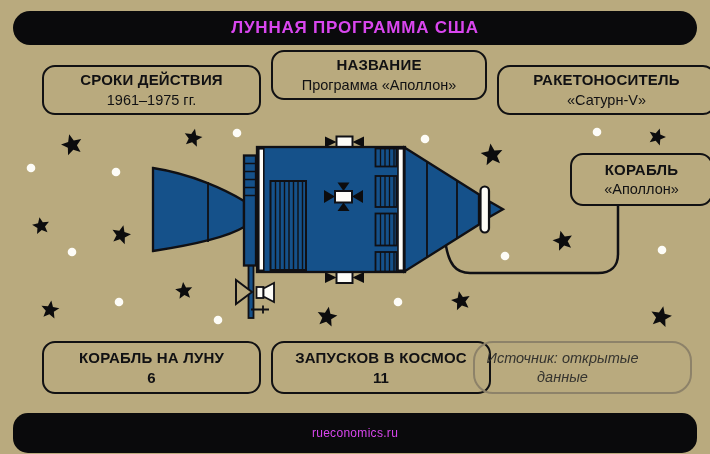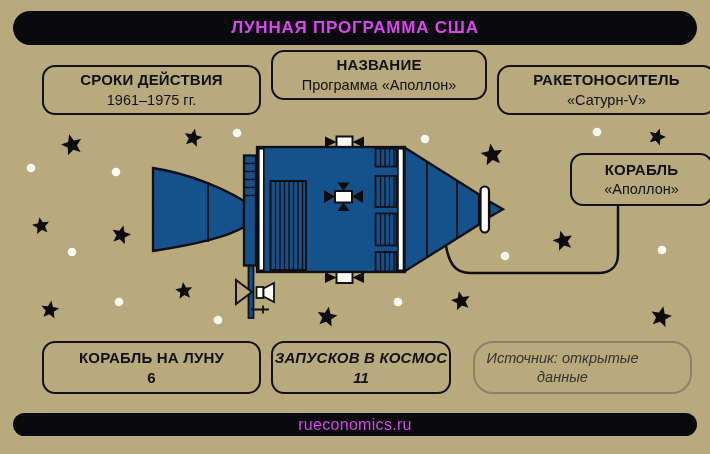--- a/index.html
+++ b/index.html
@@ -6,35 +6,35 @@
   html,body { width:710px; height:454px; }
   body { font-family:"Liberation Sans", sans-serif; background:var(--bg,#b9aa7e); }
   .page { position:relative; width:710px; height:454px; background:var(--bg,#b9aa7e); overflow:hidden; }
 
   .illustration { position:absolute; left:0; top:0; width:710px; height:454px; }
 
   .bar { position:absolute; left:13px; width:684px; background:var(--bar,#0a0a0c);
          color:#d946ef; display:flex; align-items:center; justify-content:center; }
   .bar-top { top:11px; height:34px; border-radius:17px; font-size:17px;
              letter-spacing:.8px; font-weight:600; }
-  .bar-bottom { top:413px; height:23px; border-radius:15px; font-size:16px; letter-spacing:.3px; }
+  .bar-bottom { top:413px; height:40px; border-radius:15px; font-size:12px; letter-spacing:.3px; }
 
   .ibox { position:absolute; border:2.5px solid var(--ink,#111113); border-radius:13px;
           display:flex; flex-direction:column; align-items:center; justify-content:center;
           text-align:center; color:var(--ink,#111113); line-height:1.3; gap:1px;margin-left:24px; }
   .ibox .lbl { font-weight:bold; font-size:15px; letter-spacing:.2px; }
   .ibox .val { font-size:14.5px; }
   .ibox .num { font-weight:600; font-size:15px; }
 
   .box-duration  { left:18px;  top:65px;  width:219px; height:50px; }
   .box-name      { left:247px; top:50px;  width:216px; height:50px; }
   .box-rocket    { left:473px; top:65px;  width:219px; height:50px; }
   .box-ship      { left:546px; top:153px; width:143px; height:53px; }
   .box-landings  { left:18px;  top:341px; width:219px; height:53px; }
-  .box-launches  { left:247px; top:341px; width:180px; height:53px;font-style:italic; }
+  .box-launches  { left:247px; top:341px; width:220px; height:53px; }
 
   .box-source { left:473px; top:341px; width:219px; height:53px;
                 border:2px solid var(--src-border,#8d8269); border-radius:20px;
                 position:absolute; display:flex; align-items:center; justify-content:flex-start;
                 text-align:center; }
   .box-source .src { font-style:italic; font-size:14.5px; color:var(--src-text,#35342f);
                      line-height:1.3; max-width:175px; }
 </style>
 </head>
 <body>

